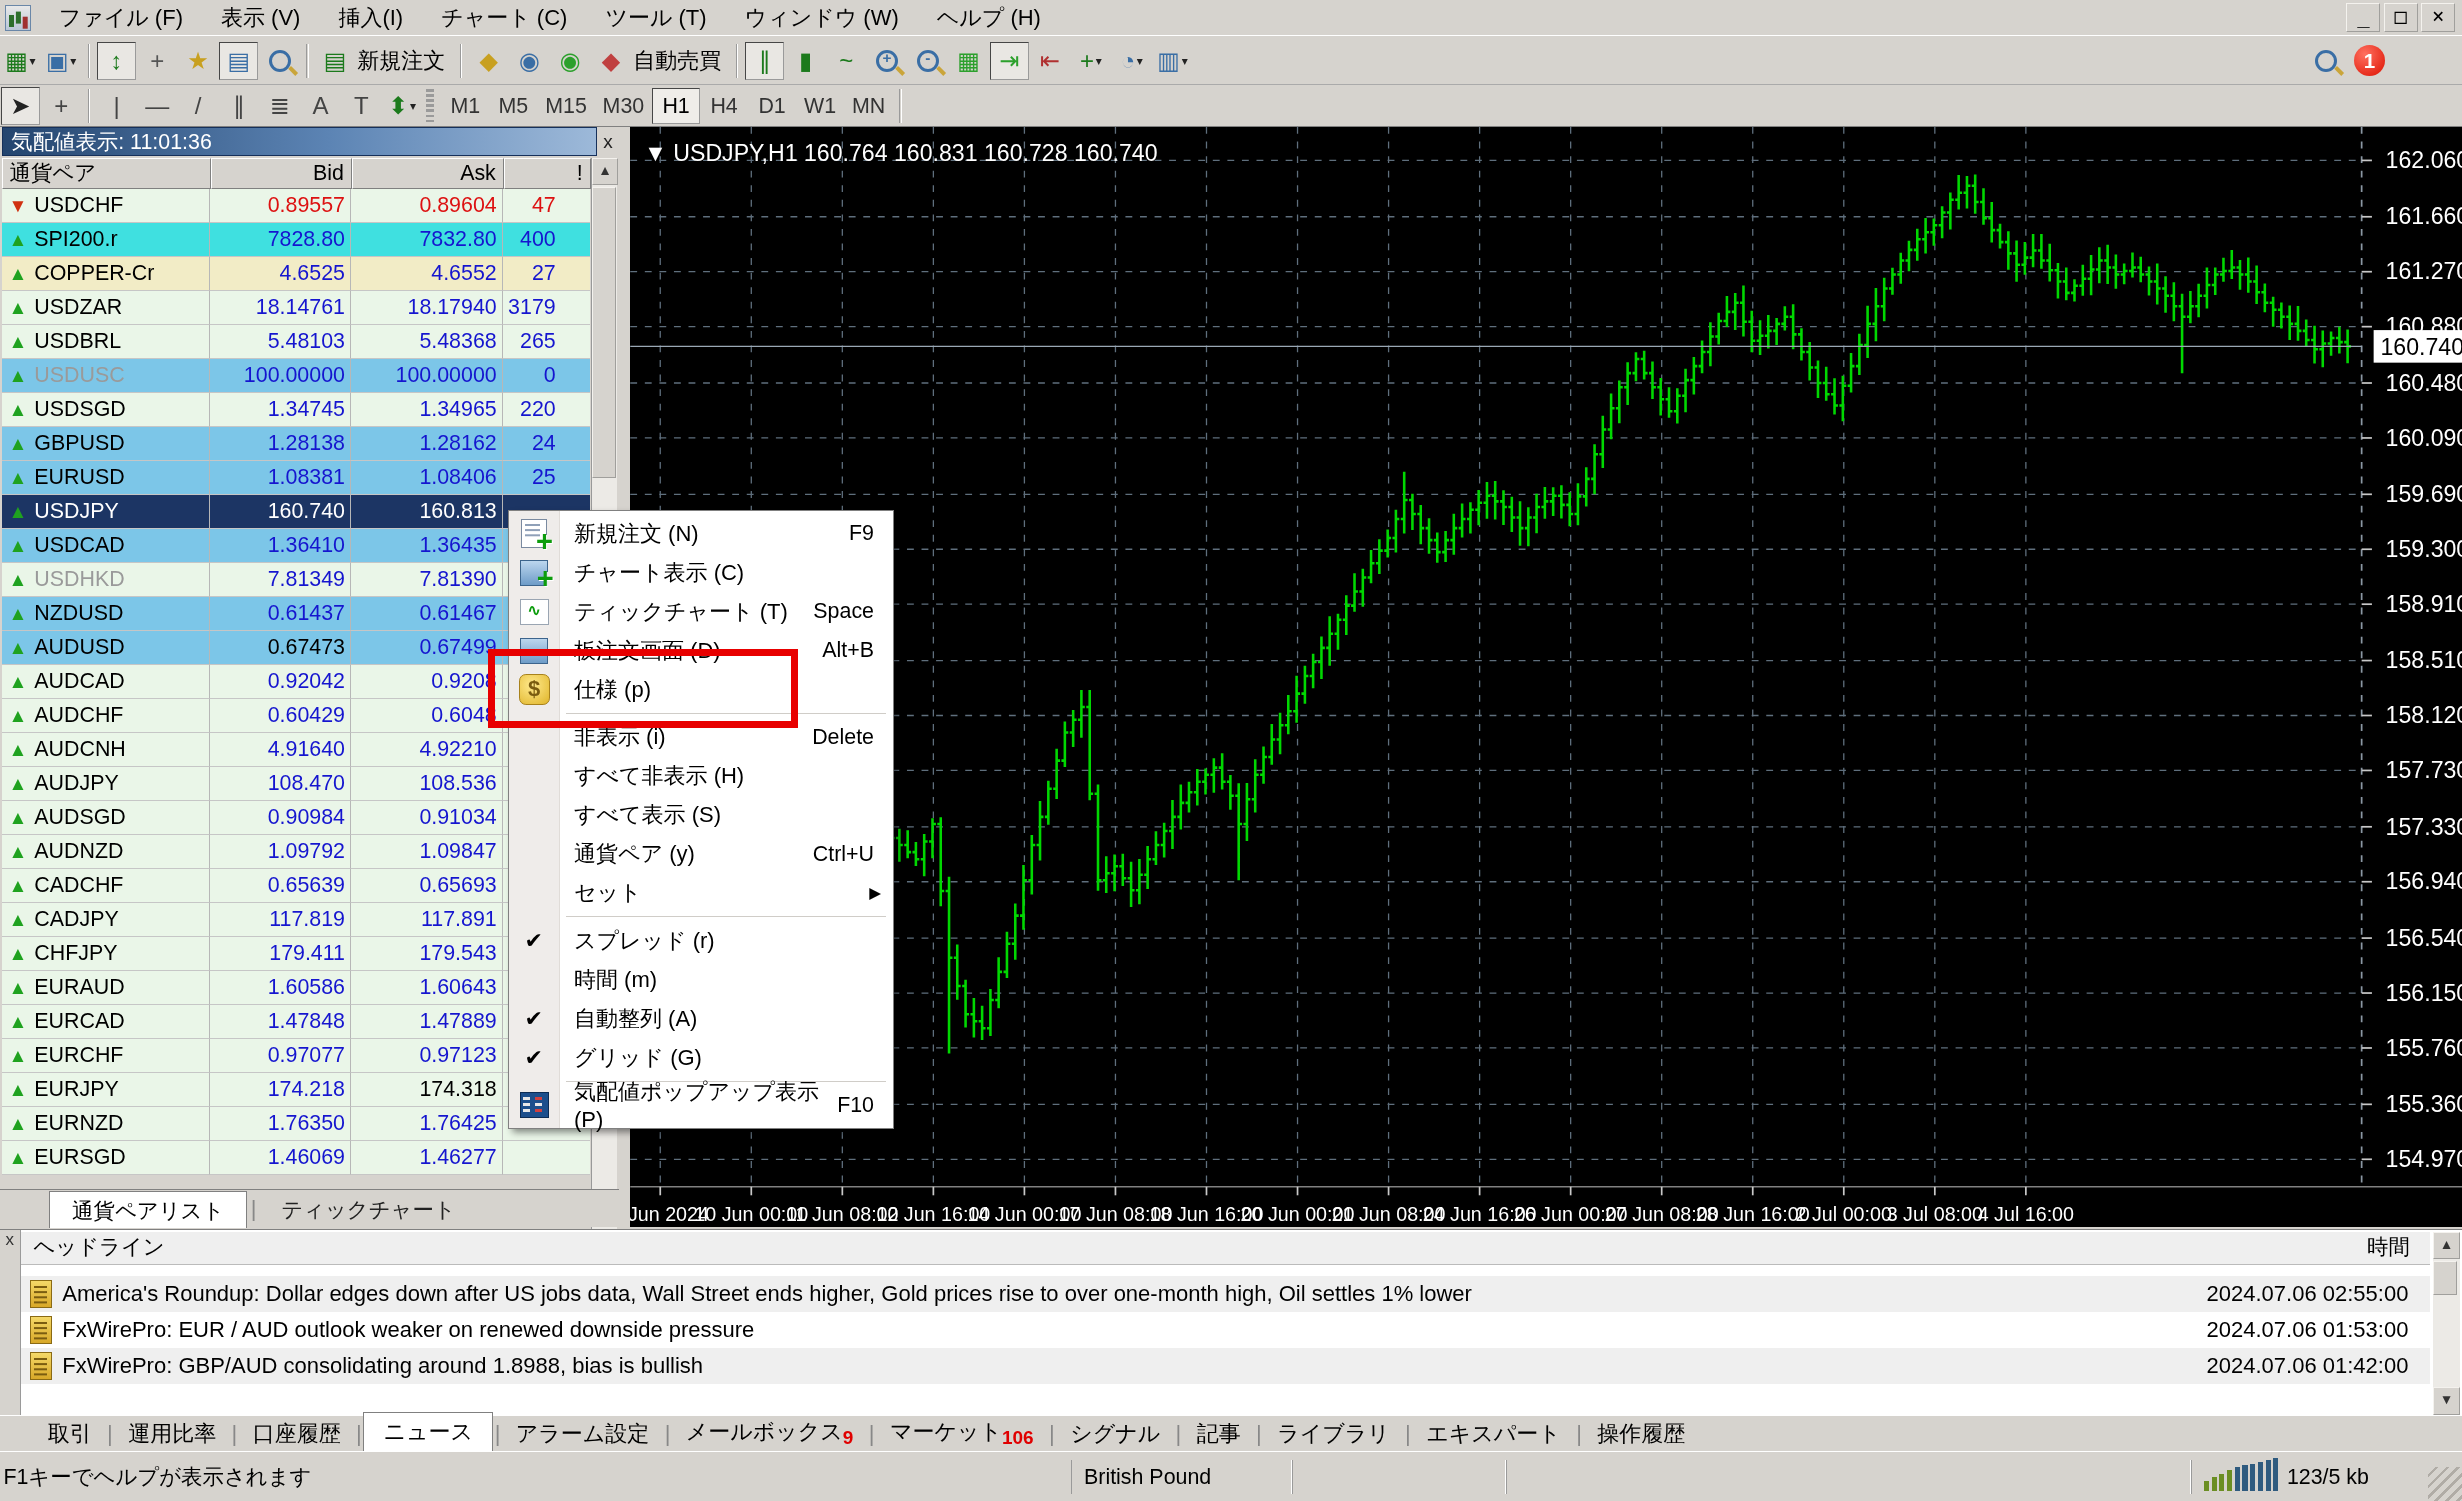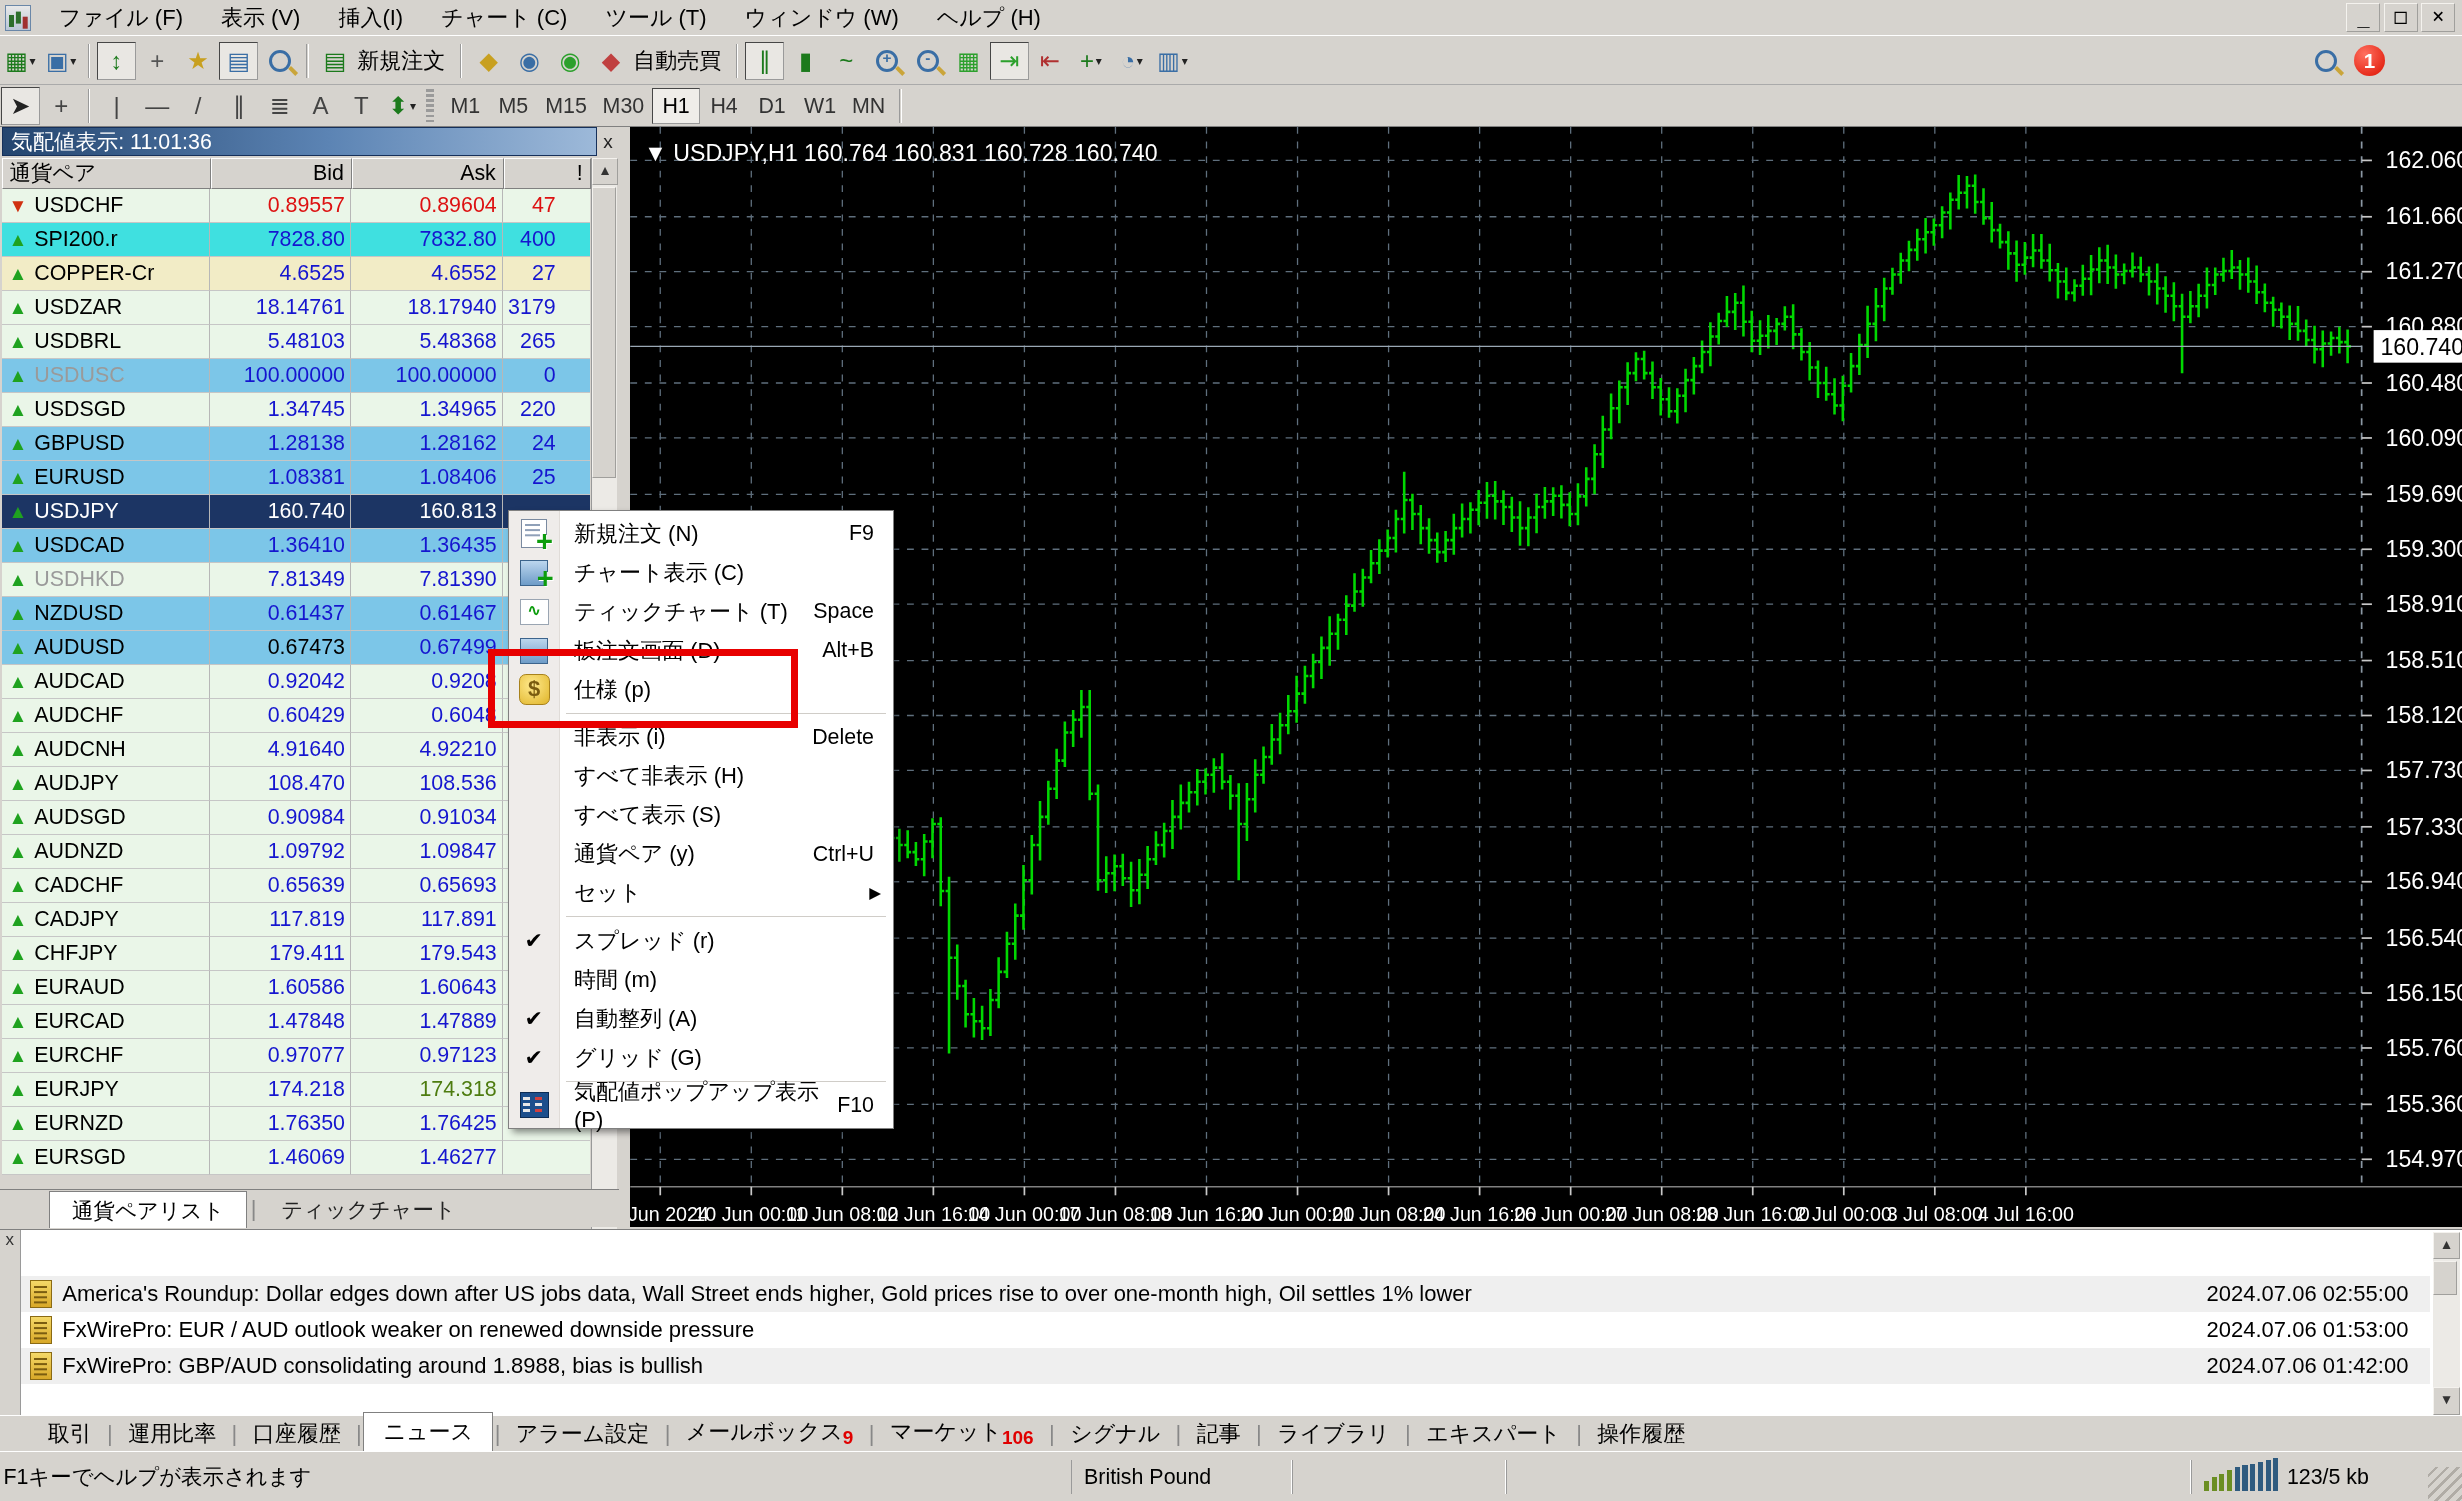--- a/index.html
+++ b/index.html
@@ -502,21 +502,21 @@
         <div class="c-bid" style="color: rgb(21, 21, 207);">0.97077</div>
         <div class="c-ask" style="color: rgb(21, 21, 207);">0.97123</div>
         <div class="c-spr" style="color: rgb(21, 21, 207);"></div>
       </div>
       <div class="mwrow" style="background: rgb(234, 246, 232);">
         <div class="c-sym">
           <span class="arr" style="color: rgb(31, 162, 31);">▲</span>
           <span style="color: rgb(0, 0, 0);">EURJPY</span>
         </div>
         <div class="c-bid" style="color: rgb(21, 21, 207);">174.218</div>
-        <div class="c-ask" style="color: #4d7c0f;">174.318</div>
+        <div class="c-ask" style="color: #000000;">174.318</div>
         <div class="c-spr" style="color: rgb(21, 21, 207);"></div>
       </div>
       <div class="mwrow" style="background: rgb(234, 246, 232);">
         <div class="c-sym">
           <span class="arr" style="color: rgb(31, 162, 31);">▲</span>
           <span style="color: rgb(0, 0, 0);">EURNZD</span>
         </div>
         <div class="c-bid" style="color: rgb(21, 21, 207);">1.76350</div>
         <div class="c-ask" style="color: rgb(21, 21, 207);">1.76425</div>
         <div class="c-spr" style="color: rgb(21, 21, 207);"></div>
@@ -735,20 +735,24 @@
       <span>気配値ポップアップ表示 (P)</span>
       <span class="sc">F10</span>
     </div>
   </div>
 <div id="redbox"></div>
 
 <div id="news">
   <div class="nstrip">
     <span>x</span>
   </div>
+  <div class="nhead">
+    <span class="ttl">ヘッドライン</span>
+    <span class="tm">時間</span>
+  </div>
   <div id="nrows">
       <div class="nrow">
         <span class="nico"></span>
         <span>America's  Roundup: Dollar edges down after US jobs data, Wall Street ends higher,  Gold prices rise to over one-month high, Oil settles 1% lower</span>
         <span class="ntime">2024.07.06 02:55:00</span>
       </div>
       <div class="nrow">
         <span class="nico"></span>
         <span>FxWirePro: EUR / AUD  outlook weaker on renewed downside pressure</span>
         <span class="ntime">2024.07.06 01:53:00</span>

